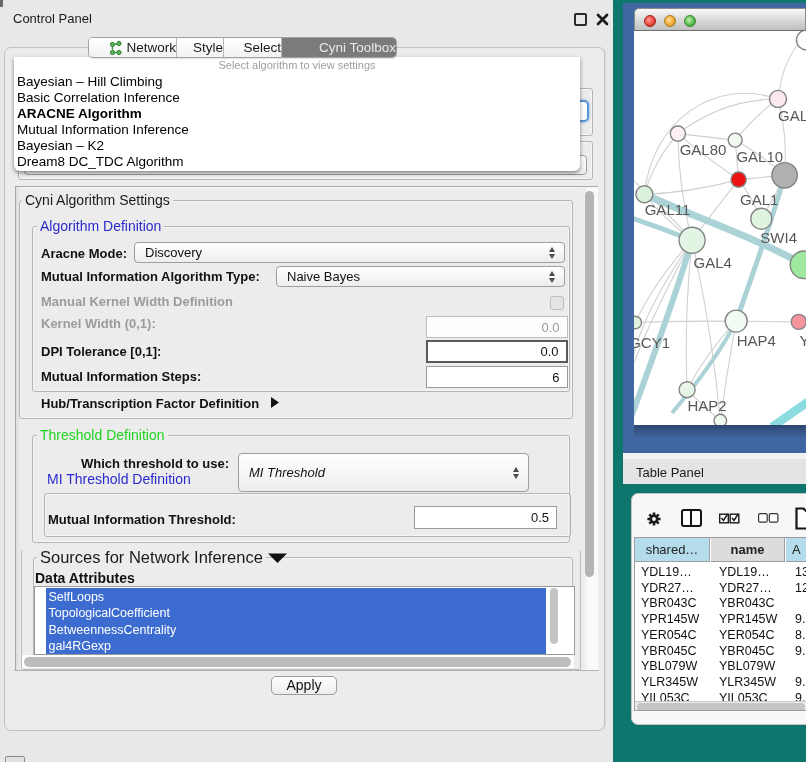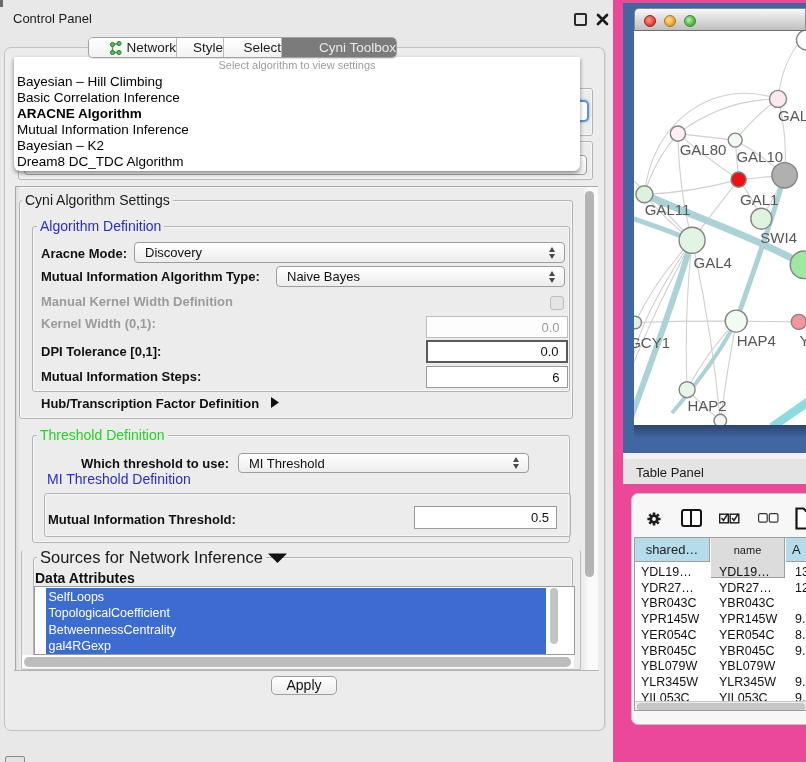--- a/index.html
+++ b/index.html
@@ -88,21 +88,21 @@
       <div class="inp" style="left:426px;top:366px;width:141.5px;height:22px;">6</div>
 
       <div class="lbl b" style="left:41px;top:396px;">Hub/Transcription Factor Definition</div>
       <svg class="abs" style="left:269px;top:396px;" width="12" height="13" viewBox="0 0 12 13">
           <path d="M2 1 L10 6.5 L2 12 Z" fill="#111"></path>
         </svg>
 
       <div class="grp" style="left:32px;top:435px;width:538px;height:108px;"></div>
       <div class="grpTitle" style="left:37px;top:428px;color:#21d421;">Threshold Definition</div>
       <div class="lbl b" style="left:81px;top:456px;">Which threshold to use:</div>
-      <div class="combo" style="left:238px;top:453px;width:291px;height:20px;">MI Threshold<span class="arr"></span></div>
+      <div class="combo" style="left:238px;top:453px;width:291px;height:39px;font-style:italic;">MI Threshold<span class="arr"></span></div>
       <div class="grp" style="left:44px;top:493px;width:527px;height:44px;"></div>
       <div class="grpTitle" style="left:44px;top:472px;color:#2a2ad0;">MI Threshold Definition</div>
       <div class="lbl b" style="left:48px;top:512px;">Mutual Information Threshold:</div>
       <div class="inp" style="left:414px;top:506px;width:143px;height:23px;">0.5</div>
 
       <div class="abs" style="left:20.5px;top:550px;width:560px;height:120px;border:1px solid #bdbdbd;border-top:none;border-radius:2px;"></div>
       <div class="grp" style="left:32.5px;top:557px;width:540px;height:111px;"></div>
       <div class="grpTitle" style="left:37px;top:549px;color:#1a1a1a;font-size:16.5px;line-height:17px;">Sources for Network Inference</div>
       <svg class="abs" style="left:267px;top:552px;" width="21" height="12" viewBox="0 0 21 12">
           <path d="M1 1.5 L20 1.5 L10.5 11 Z" fill="#111"></path>
@@ -138,21 +138,21 @@
       <div class="sel" style="width:114px;padding:0;">Cyni Toolbox</div>
     </div>
 
     <svg class="abs" style="left:613px;top:370px;" width="7" height="9" viewBox="0 0 7 9">
         <path d="M6 1 L1 4.5 L6 8 Z" fill="#8f8f8f"></path>
       </svg>
 
     <div class="abs" style="left:5px;top:756px;width:20px;height:10px;border:1.5px solid #8a8a8a;border-radius:2px;background:#e2e2e2;"></div>
   </div>
 
-  <div id="rightside" class="abs" style="left:613px;top:0;width:193px;height:762px;background:#ec4899;">
+  <div id="rightside" class="abs" style="left:613px;top:0;width:193px;height:762px;background:#0f766e;">
 
     <div class="abs" style="left:10px;top:3px;width:183px;height:450px;background:#4067a2;"></div>
     <div class="abs" style="left:10px;top:453px;width:183px;height:6px;background:#f2f2f2;"></div>
     <div class="abs" style="left:21px;top:425px;width:172px;height:12px;background:linear-gradient(#2c4572,#3f639b);"></div>
 
     <div class="abs" style="left:21px;top:8px;width:172px;height:23px;background:linear-gradient(#f8f8f8,#bfbfbf);border:1px solid #8a8a8a;border-bottom-color:#6f6f6f;border-radius:5px 0 0 0;">
       <div class="abs" style="left:9px;top:6px;width:12px;height:12px;border-radius:50%;background:radial-gradient(circle at 4px 4px,#ff9a92,#ee4b40 55%,#b01c12);border:0.5px solid #9c2018;"></div>
       <div class="abs" style="left:29px;top:6px;width:12px;height:12px;border-radius:50%;background:radial-gradient(circle at 4px 4px,#ffe0a0,#f2a934 55%,#b87a10);border:0.5px solid #a87c1c;"></div>
       <div class="abs" style="left:48.5px;top:6px;width:12px;height:12px;border-radius:50%;background:radial-gradient(circle at 4px 4px,#c5f0b0,#57bb4e 55%,#2e8c2a);border:0.5px solid #3c8a30;"></div>
     </div>
@@ -257,21 +257,21 @@
         <rect x="0.6" y="0.6" width="8.6" height="8.6" fill="#fff" stroke="#333" stroke-width="1.2" rx="1.5"></rect>
         <rect x="11.3" y="0.6" width="8.6" height="8.6" fill="#fff" stroke="#333" stroke-width="1.2" rx="1.5"></rect>
       </svg>
       <svg class="abs" style="left:182px;top:507px;" width="15" height="23" viewBox="0 0 15 23">
         <path d="M1.5 1.5 L8.5 1.5 L14.5 7.5 L14.5 21.5 L1.5 21.5 Z" fill="#fff" stroke="#141414" stroke-width="2.2"></path>
       </svg>
     </div>
     <div id="tbl">
       <div class="abs" style="left:21px;top:537px;width:172px;height:174px;background:#fff;border:1px solid #9e9e9e;border-right:none;overflow:hidden;">
         <div class="abs" style="left:0;top:0;width:75px;height:24px;background:#b5dcea;border-right:1px solid #9e9e9e;border-bottom:1px solid #9e9e9e;text-align:center;font-size:13px;color:#222;line-height:24px;">shared…</div>
-        <div class="abs" style="left:76px;top:0;width:74px;height:40px;background:#dcdcdc;border-right:1px solid #9e9e9e;border-bottom:1px solid #9e9e9e;text-align:center;font-size:11px;color:#222;line-height:24px;">name</div>
+        <div class="abs" style="left:76px;top:0;width:74px;height:24px;background:#dcdcdc;border-right:1px solid #9e9e9e;border-bottom:1px solid #9e9e9e;text-align:center;font-size:13px;color:#222;line-height:24px;font-weight:bold;">name</div>
         <div class="abs" style="left:151px;top:0;width:30px;height:24px;background:#b5dcea;border-bottom:1px solid #9e9e9e;text-align:left;padding-left:6px;font-size:13px;color:#222;line-height:24px;">A</div>
         <div class="abs" style="left:6px;top:27px;width:90px;font-size:12.5px;color:#111;line-height:15.7px;">YDL19…<br>YDR27…<br>YBR043C<br>YPR145W<br>YER054C<br>YBR045C<br>YBL079W<br>YLR345W<br>YIL053C</div>
         <div class="abs" style="left:84px;top:27px;width:90px;font-size:12.5px;color:#111;line-height:15.7px;">YDL19…<br>YDR27…<br>YBR043C<br>YPR145W<br>YER054C<br>YBR045C<br>YBL079W<br>YLR345W<br>YIL053C</div>
         <div class="abs" style="left:160px;top:27px;width:30px;font-size:12.5px;color:#111;line-height:15.7px;">13<br>12<br>&nbsp;<br>9.<br>8.<br>9.<br>&nbsp;<br>9.<br>9.</div>
         <div class="abs" style="left:0px;top:163px;width:172px;height:11px;background:#ececec;border-top:1px solid #c9c9c9;"></div>
         <div class="abs" style="left:2px;top:164.5px;width:168px;height:8px;background:#c6c6c6;border-radius:4px;"></div>
       </div>
     </div>
   </div>
 </div>

